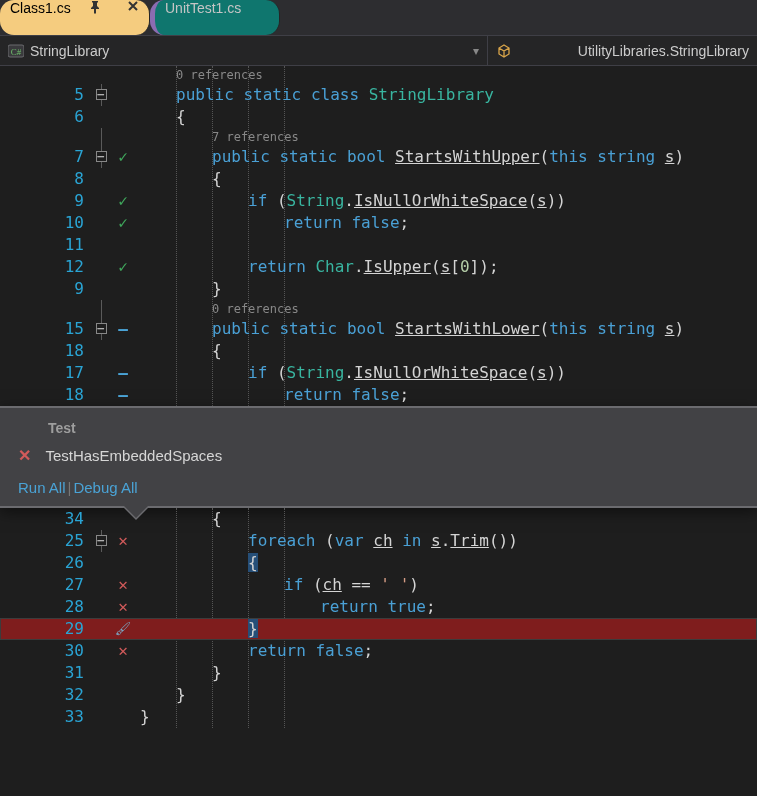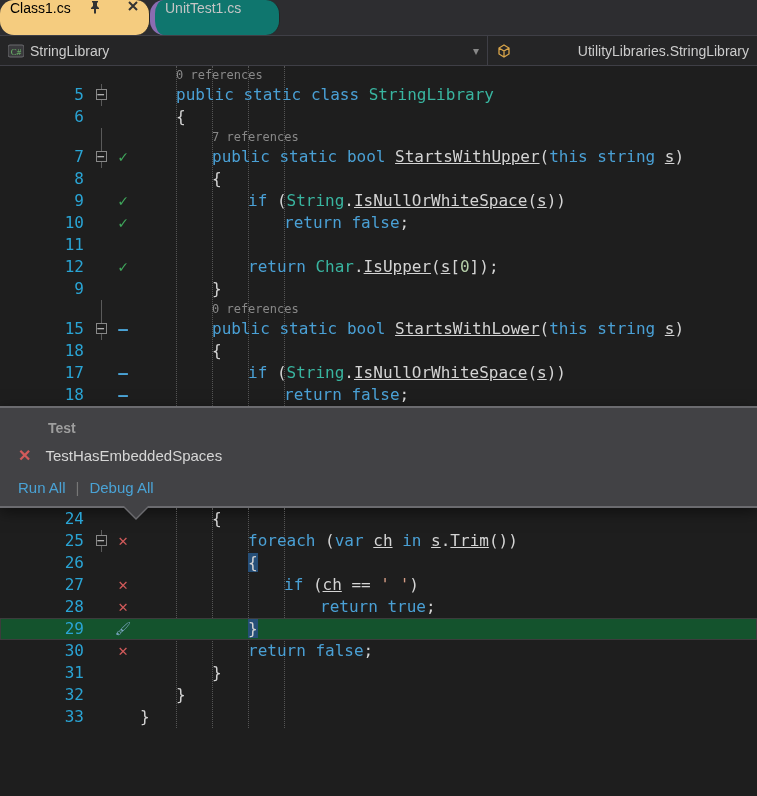--- a/index.html
+++ b/index.html
@@ -162,21 +162,21 @@
   .kw   { color: #4aa0d5; } 
   .type { color: #39b5a0; }
   .id   { color: #d4d4d4; text-decoration: underline; }
   .str  { color: #d69d85; }
   .num  { color: #b5cea8; }
   .pun  { color: #d4d4d4; }
   .hl   { background: #264f78; }
 
   
   .line.current {
-    background: #14532d;
+    background: #7f1d1d;
     box-shadow: inset 0 0 0 1px #3c3c3c;
   }
 
   
   .popup {
     position: relative;
     background: #424245;
     border-top: 2px solid #6b6b6f;
     border-bottom: 2px solid #6b6b6f;
     padding: 12px 18px 10px 18px;
@@ -196,21 +196,21 @@
     align-items: center;
     margin-bottom: 14px;
   }
   .popup-test .status-x {
     margin-right: 14px;
     font-size: 16px;
   }
   .popup-actions {
     display: flex;
     align-items: center;
-    gap: 10px;
+    gap: 2px;
   }
   .popup-actions .link {
     color: #4aa3d6;
     cursor: pointer;
   }
   .popup-actions .sep {
     color: #777;
   }
   .popup-pointer {
     position: absolute;
@@ -453,21 +453,21 @@
 </div>
 
 <div class="editor editor-block" id="editor-lower">
   <div class="vguides" id="vg-lower" style="height: 220px;">
       <div class="vg" style="left: 38px; height: 220px;"></div>
       <div class="vg" style="left: 74px; height: 220px;"></div>
       <div class="vg" style="left: 110px; height: 220px;"></div>
       <div class="vg" style="left: 146px; height: 220px;"></div>
     </div>
 <div class="line">
-      <span class="gutter-num">24</span>
+      <span class="gutter-num">34</span>
       <span class="gutter-fold">
         <span class="fline"></span>
       </span>
       <span class="gutter-status"></span>
       <span class="code" style="padding-left:76px"><span class="pun">{</span></span>
     </div>
     <div class="line">
       <span class="gutter-num">25</span>
       <span class="gutter-fold"><span class="fline"></span><span class="fold-box">−</span></span>
       <span class="gutter-status">

